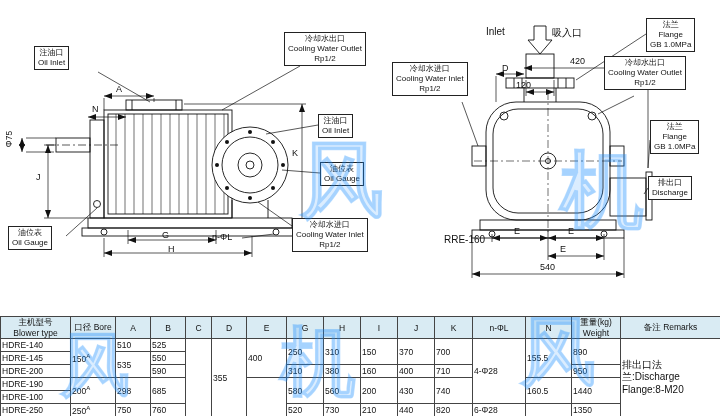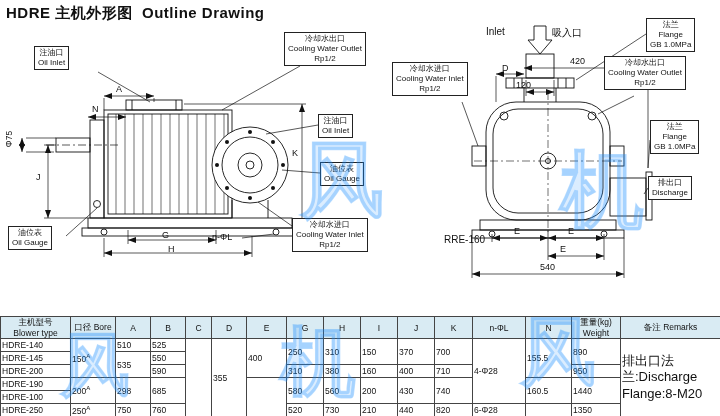--- a/index.html
+++ b/index.html
@@ -11,29 +11,28 @@
   .callout{position:absolute;border:1px solid #222;background:#fff;font-size:8px;line-height:1.25;text-align:center;padding:1px 3px;white-space:nowrap;z-index:3}
   .callout div{pointer-events:none}
   .lbl{position:absolute;font-size:9px;z-index:3;white-space:nowrap}
   .lbl.big{font-size:10px}
   .rot{transform:rotate(-90deg);transform-origin:center;width:30px;text-align:center;display:inline-block;font-size:8.5px}
   table{position:absolute;left:0;top:316px;width:720px;border-collapse:collapse;table-layout:fixed;font-size:8.5px;background:#fff;z-index:2}
   th,td{border:1px solid #444;padding:0 1px;height:13px;overflow:hidden;font-weight:normal}
   thead th{background:#d9ebf3;height:22px;font-size:8.5px}
   thead .two{display:block;line-height:1.2}
   td sup{font-size:6px}
-  .remarks{font-size:13px;line-height:1.25;white-space:normal}
+  .remarks{font-size:10px;line-height:1.25;white-space:normal}
   .wm{position:absolute;z-index:9;pointer-events:none;font-weight:bold;color:rgba(30,144,255,0.16);-webkit-text-stroke:1px rgba(30,144,255,0.28);font-family:"DejaVu Sans",sans-serif;line-height:1}
 </style>
 </head>
 <body>
 
 <div class="page">
 
-  <div class="title">HDRE 主机外形图  Outline Drawing</div>
 
   <svg class="draw" width="720" height="294" viewBox="0 0 720 294">
     <defs>
       <marker id="ae" markerWidth="9" markerHeight="6" refX="8" refY="3" orient="auto" markerUnits="userSpaceOnUse">
           <path d="M0,0L8,3L0,6Z" fill="#111"></path>
         </marker>
       <marker id="as" markerWidth="9" markerHeight="6" refX="0" refY="3" orient="auto" markerUnits="userSpaceOnUse">
           <path d="M8,0L0,3L8,6Z" fill="#111"></path>
         </marker>
     </defs>

